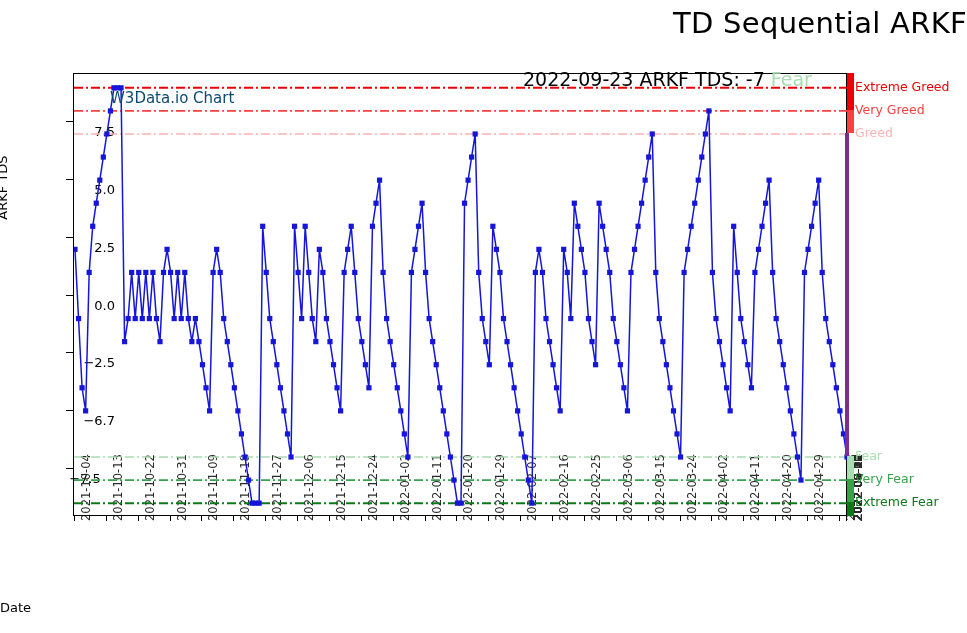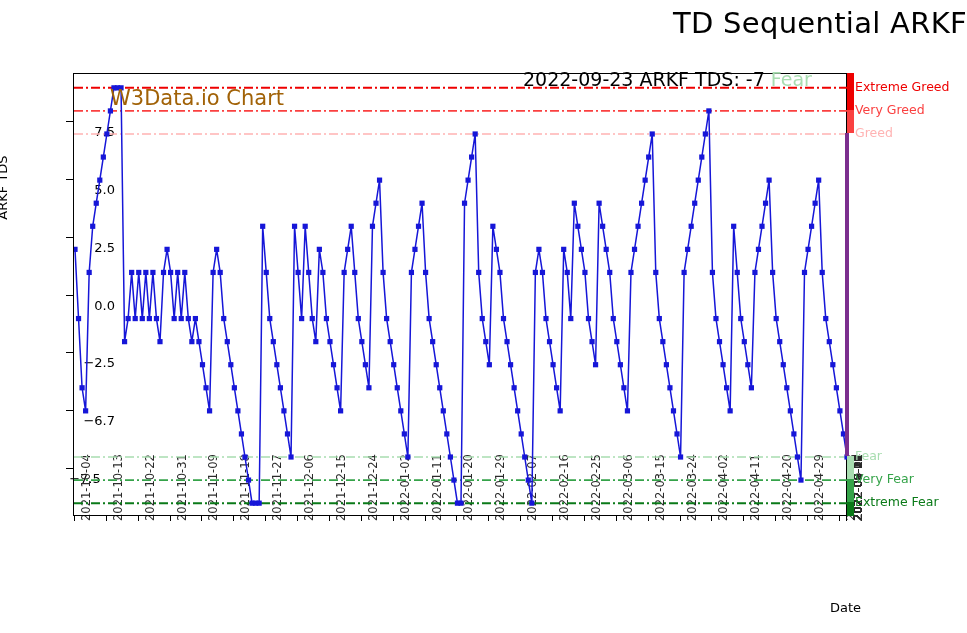--- a/index.html
+++ b/index.html
@@ -19,36 +19,36 @@
   #plot-svg{position:absolute;left:0;top:0;width:774px;height:443px;display:block;}
 
   
   #y-axis-label{
     position:absolute;left:-58px;top:180px;width:120px;text-align:center;
     transform:rotate(-90deg);transform-origin:center center;
     font-size:13px;color:#000;
   }
   
   #x-axis-label{
-    position:absolute;left:0;top:600px;width:861px;text-align:right;
+    position:absolute;left:0;top:600px;width:861px;text-align:left;
     font-size:13px;color:#000;
   }
 
   .ytick{position:absolute;right:852px;font-size:13px;color:#000;text-align:right;width:60px;margin-top:12px;}
   .ytick-mark{position:absolute;left:66px;width:7px;height:0;border-top:1.2px solid #000;}
 
   .xtick-mark{position:absolute;top:516px;width:0;height:5px;border-left:1.1px solid #000;}
   .xtick-label{
     position:absolute;top:521px;font-size:11.5px;color:#2b2b2b;white-space:nowrap;
     transform:rotate(-90deg);transform-origin:left top;
   }
 
   
   #watermark{position:absolute;left:110px;top:86px;pointer-events:none;}
-  #watermark div{font-size:21px;color:#a16207;line-height:25px;}
+  #watermark div{font-size:15px;color:#0c4a6e;line-height:25px;}
 
   
   #annotation{
     position:absolute;left:523px;top:68px;font-size:19px;color:#000;white-space:nowrap;
   }
   #annotation .sent{color:#a8ddb0;}
 
   
   .zone-label{position:absolute;left:855px;font-size:12.5px;white-space:nowrap;}
 

